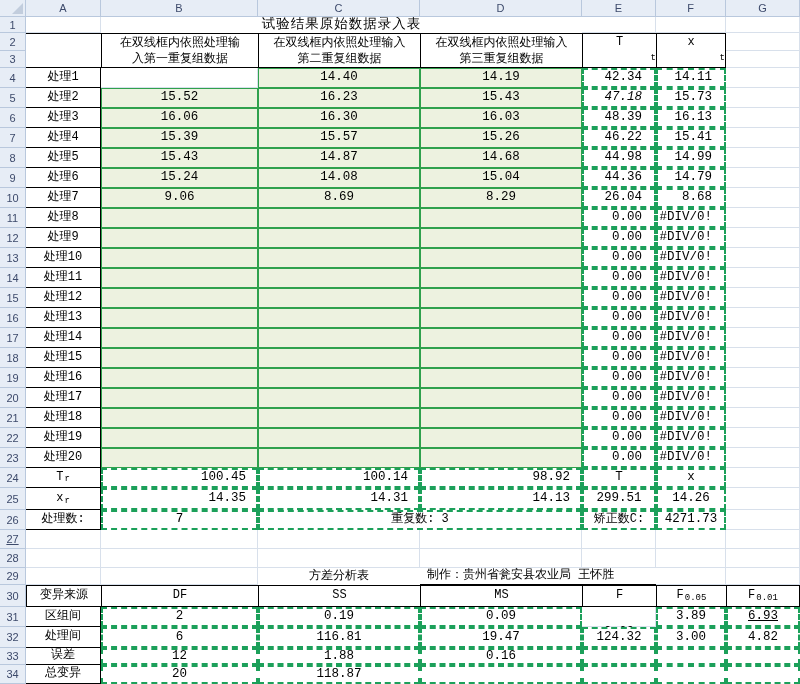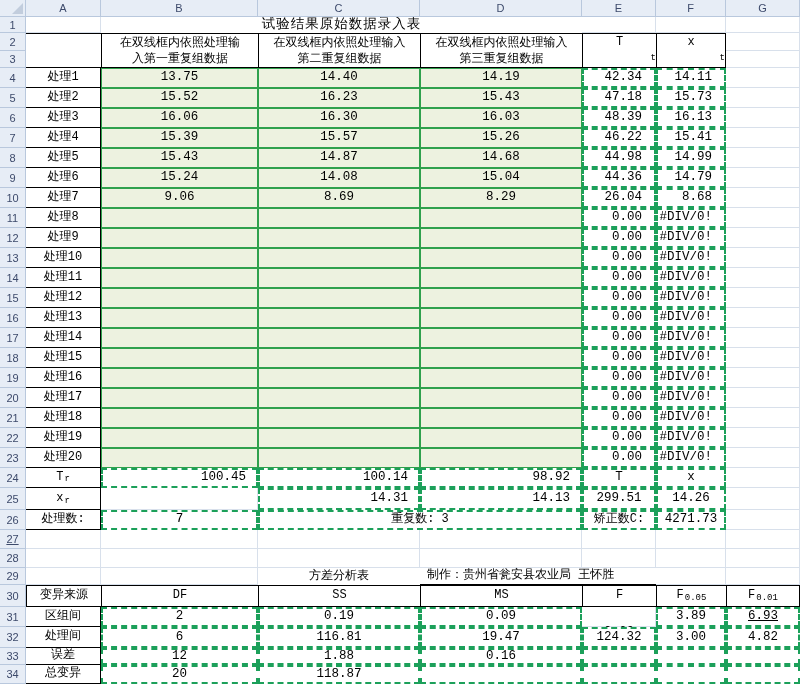--- a/index.html
+++ b/index.html
@@ -89,20 +89,21 @@
   <div class="cell dash numr10" style="grid-row:25;grid-column:3">100.45</div>
   <div class="cell dash numr10" style="grid-row:25;grid-column:4">100.14</div>
   <div class="cell dash numr10" style="grid-row:25;grid-column:5">98.92</div>
   <div class="cell dash" style="grid-row:25;grid-column:6">T</div>
   <div class="cell dash" style="grid-row:25;grid-column:7">x</div>
 
   <div class="cell acell" style="grid-row:26;grid-column:2">
       <span>x</span>
       <span class="sub">r</span>
     </div>
+  <div class="cell dash numr10" style="grid-row:26;grid-column:3">14.35</div>
   <div class="cell dash numr10" style="grid-row:26;grid-column:4">14.31</div>
   <div class="cell dash numr10" style="grid-row:26;grid-column:5">14.13</div>
   <div class="cell dash" style="grid-row:26;grid-column:6">299.51</div>
   <div class="cell dash" style="grid-row:26;grid-column:7">14.26</div>
 
   <div class="cell acell cjk" style="grid-row:27;grid-column:2">处理数:</div>
   <div class="cell dash" style="grid-row:27;grid-column:3">7</div>
   <div class="cell dash cjk" style="grid-row:27;grid-column:4/6">重复数: 3</div>
   <div class="cell dash cjk" style="grid-row:27;grid-column:6">矫正数C:</div>
   <div class="cell dash" style="grid-row:27;grid-column:7">4271.73</div>
@@ -398,30 +399,29 @@
     <div class="u" style="grid-area: 34 / 7;"></div>
     <div class="u" style="grid-area: 34 / 8;"></div>
     <div class="u" style="grid-area: 35 / 2;"></div>
     <div class="u" style="grid-area: 35 / 3;"></div>
     <div class="u" style="grid-area: 35 / 4;"></div>
     <div class="u" style="grid-area: 35 / 5;"></div>
     <div class="u" style="grid-area: 35 / 6;"></div>
     <div class="u" style="grid-area: 35 / 7;"></div>
     <div class="u" style="grid-area: 35 / 8;"></div>
     <div class="cell acell" style="grid-area: 5 / 2;">处理1</div>
-    <div class="cell green" style="grid-area: 5 / 3;">13.75</div>
     <div class="cell green" style="grid-area: 5 / 4;">14.40</div>
     <div class="cell green" style="grid-area: 5 / 5;">14.19</div>
     <div class="cell dash numr" style="grid-area: 5 / 6;">42.34</div>
     <div class="cell dash numr" style="grid-area: 5 / 7;">14.11</div>
     <div class="cell acell" style="grid-area: 6 / 2;">处理2</div>
     <div class="cell green" style="grid-area: 6 / 3;">15.52</div>
     <div class="cell green" style="grid-area: 6 / 4;">16.23</div>
     <div class="cell green" style="grid-area: 6 / 5;">15.43</div>
-    <div class="cell dash numr" style="grid-area: 6 / 6;">47.18</div>
+    <div class="cell dash numr" style="grid-area: 6 / 6; font-style: italic;">47.18</div>
     <div class="cell dash numr" style="grid-area: 6 / 7;">15.73</div>
     <div class="cell acell" style="grid-area: 7 / 2;">处理3</div>
     <div class="cell green" style="grid-area: 7 / 3;">16.06</div>
     <div class="cell green" style="grid-area: 7 / 4;">16.30</div>
     <div class="cell green" style="grid-area: 7 / 5;">16.03</div>
     <div class="cell dash numr" style="grid-area: 7 / 6;">48.39</div>
     <div class="cell dash numr" style="grid-area: 7 / 7;">16.13</div>
     <div class="cell acell" style="grid-area: 8 / 2;">处理4</div>
     <div class="cell green" style="grid-area: 8 / 3;">15.39</div>
     <div class="cell green" style="grid-area: 8 / 4;">15.57</div>

